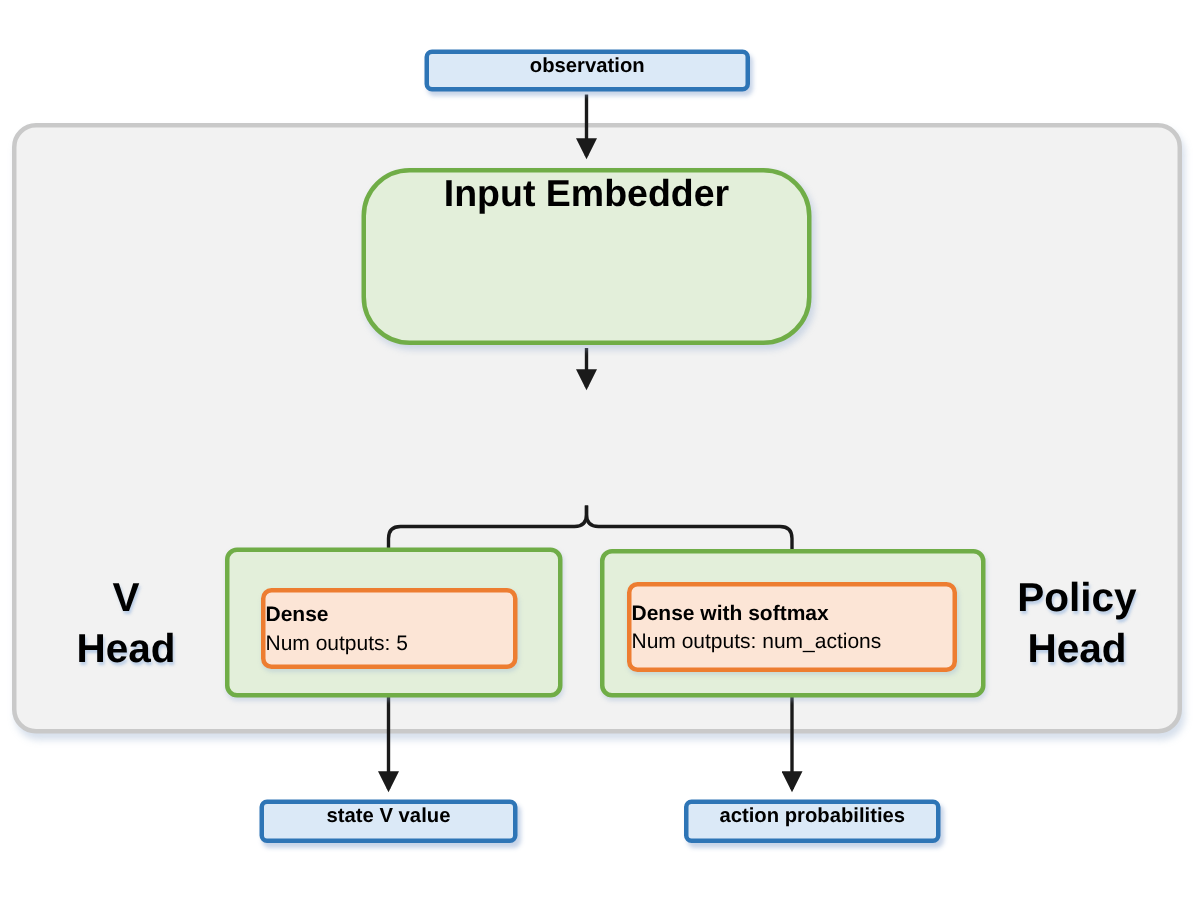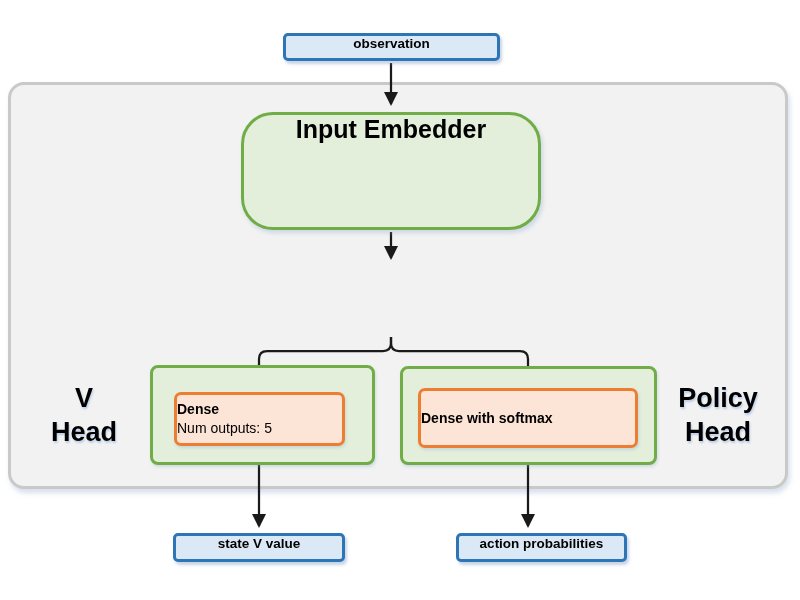--- a/index.html
+++ b/index.html
@@ -76,20 +76,21 @@
 
   <div class="node green head" style="left:400px;top:366px;width:257px;height:99px;"></div>
 
   <div class="node orange" style="left:174px;top:392px;width:171px;height:54px;">
     <span class="t">Dense</span>
     <span>Num outputs: 5</span>
   </div>
 
   <div class="node orange" style="left:418px;top:388px;width:220px;height:60px;">
     <span class="t">Dense with softmax</span>
+    <span>Num outputs: num_actions</span>
   </div>
 
   <div class="side-label" style="left:38px;top:381px;width:92px;">
     <div>V</div>
     <div>Head</div>
   </div>
 
   <div class="side-label" style="left:666px;top:381px;width:104px;">
     <div>Policy</div>
     <div>Head</div>

